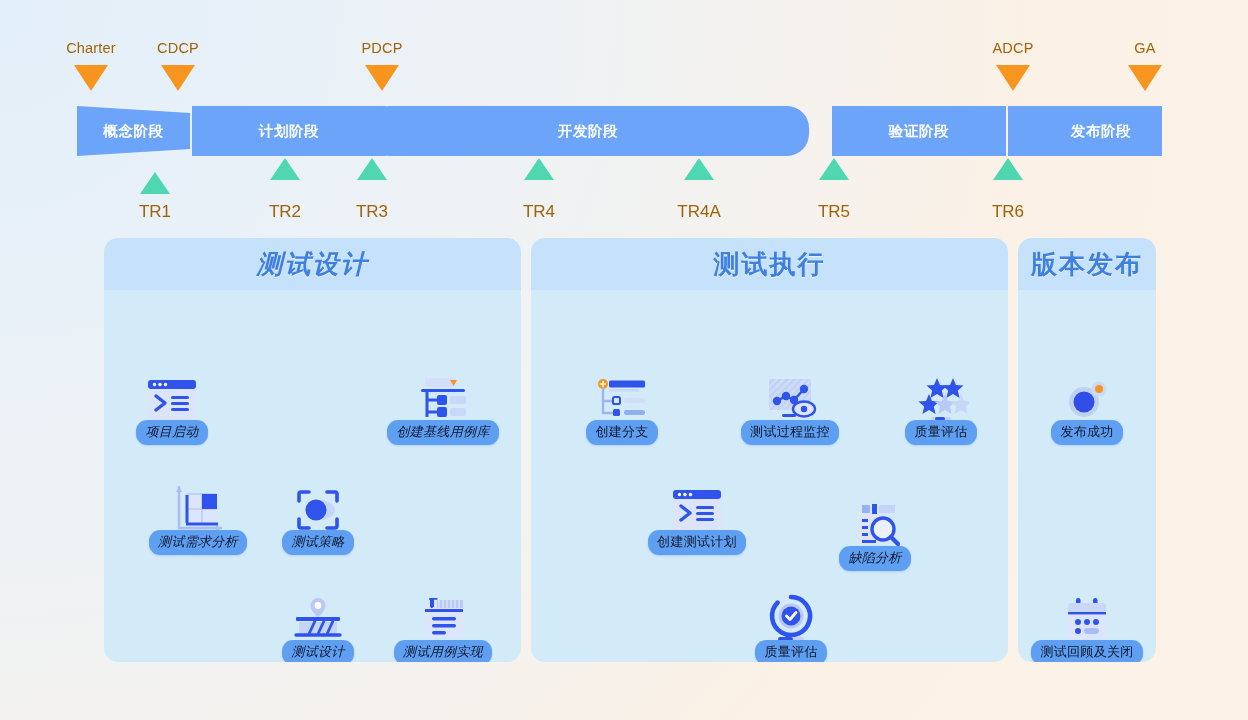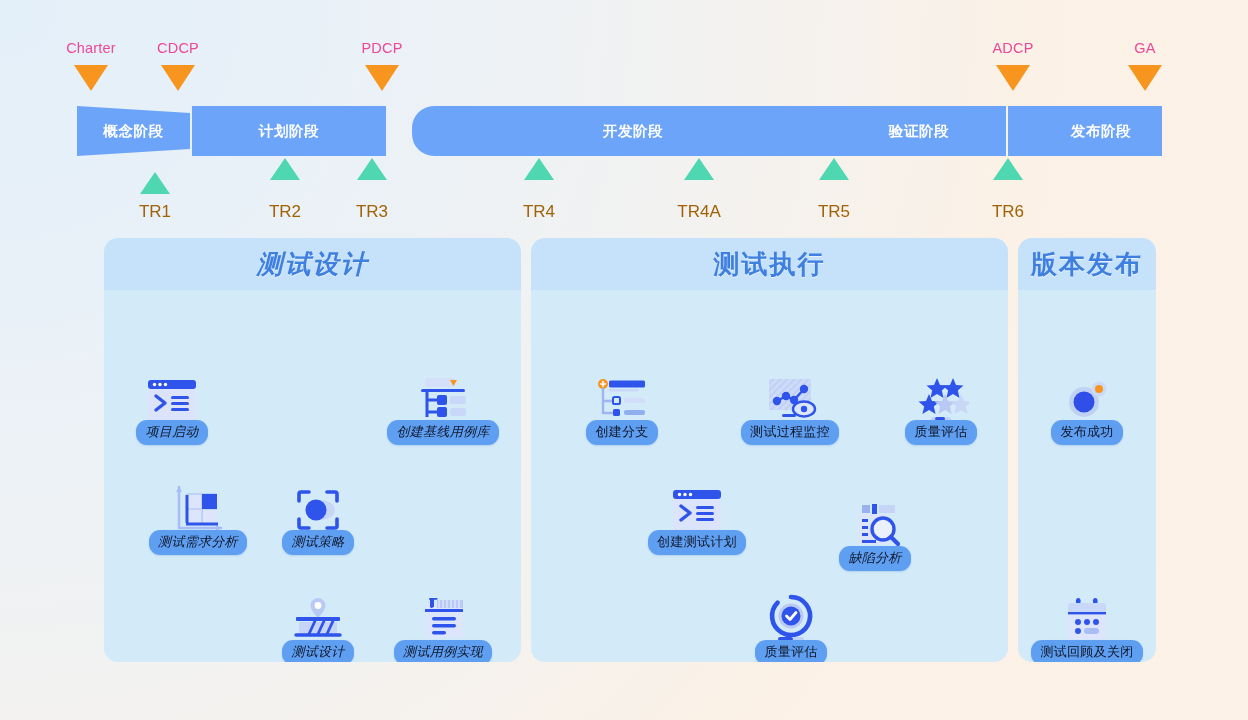--- a/index.html
+++ b/index.html
@@ -10,21 +10,21 @@
       radial-gradient(circle at 0% 0%, #e3eff9 0%, #e9f1f8 22%, #f2f2f1 48%, #fbf1e6 72%, #fdf2e7 100%);
     position: relative;
   }
   #stage { position: relative; width: 1248px; height: 720px; }
 
   
   #timeline { position: absolute; left: 0; top: 0; width: 1248px; height: 228px; }
 
   .dcp-label {
     position: absolute; transform: translateX(-50%);
-    font-size: 14.5px; color: #ec4899; white-space: nowrap;
+    font-size: 14.5px; color: #a16207; white-space: nowrap;
     letter-spacing: .2px;
   }
   .dcp-tri {
     position: absolute; transform: translateX(-50%);
     width: 0; height: 0;
     border-left: 17px solid transparent;
     border-right: 17px solid transparent;
     border-top: 26px solid #F7951E;
   }
   .tr-tri {
@@ -116,21 +116,21 @@
         <div class="dcp-tri" style="left: 1013px; top: 65px;"></div>
         <div class="dcp-tri" style="left: 1145px; top: 65px;"></div>
       </div>
     <div id="phasebar">
         <div class="seg first" style="left: 77px; width: 113px;">
           <span>概念阶段</span>
         </div>
         <div class="seg" style="left: 192px; width: 194px;">
           <span>计划阶段</span>
         </div>
-        <div class="seg" style="left: 412px; width: 442px; border-radius: 22px;">
+        <div class="seg" style="left: 367px; width: 442px; border-radius: 22px;">
           <span>开发阶段</span>
         </div>
         <div class="seg" style="left: 832px; width: 174px;">
           <span>验证阶段</span>
         </div>
         <div class="seg" style="left: 1008px; width: 154px; padding-left: 32px;">
           <span>发布阶段</span>
         </div>
       </div>
     <div id="review-tris">

